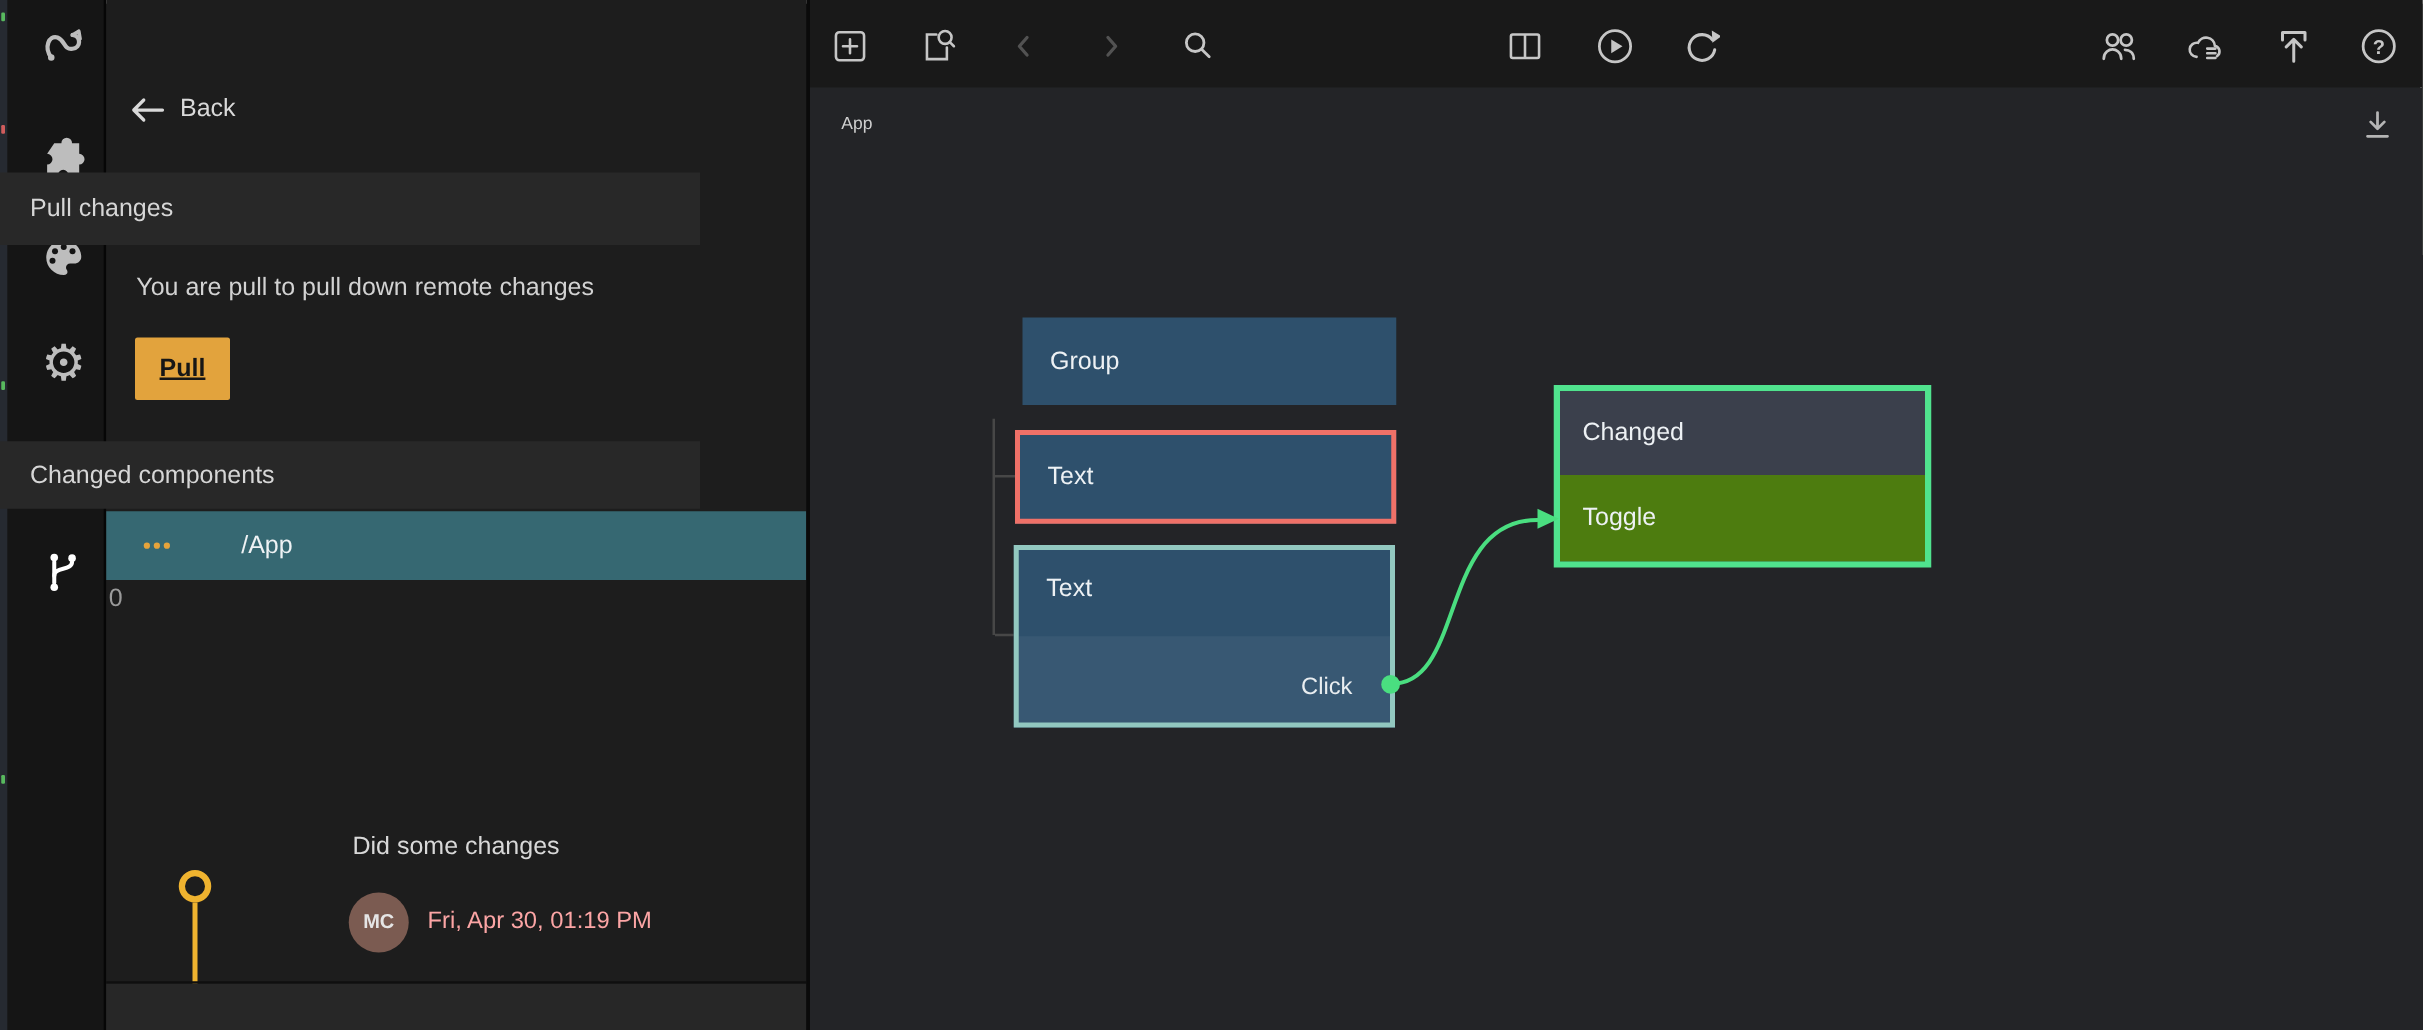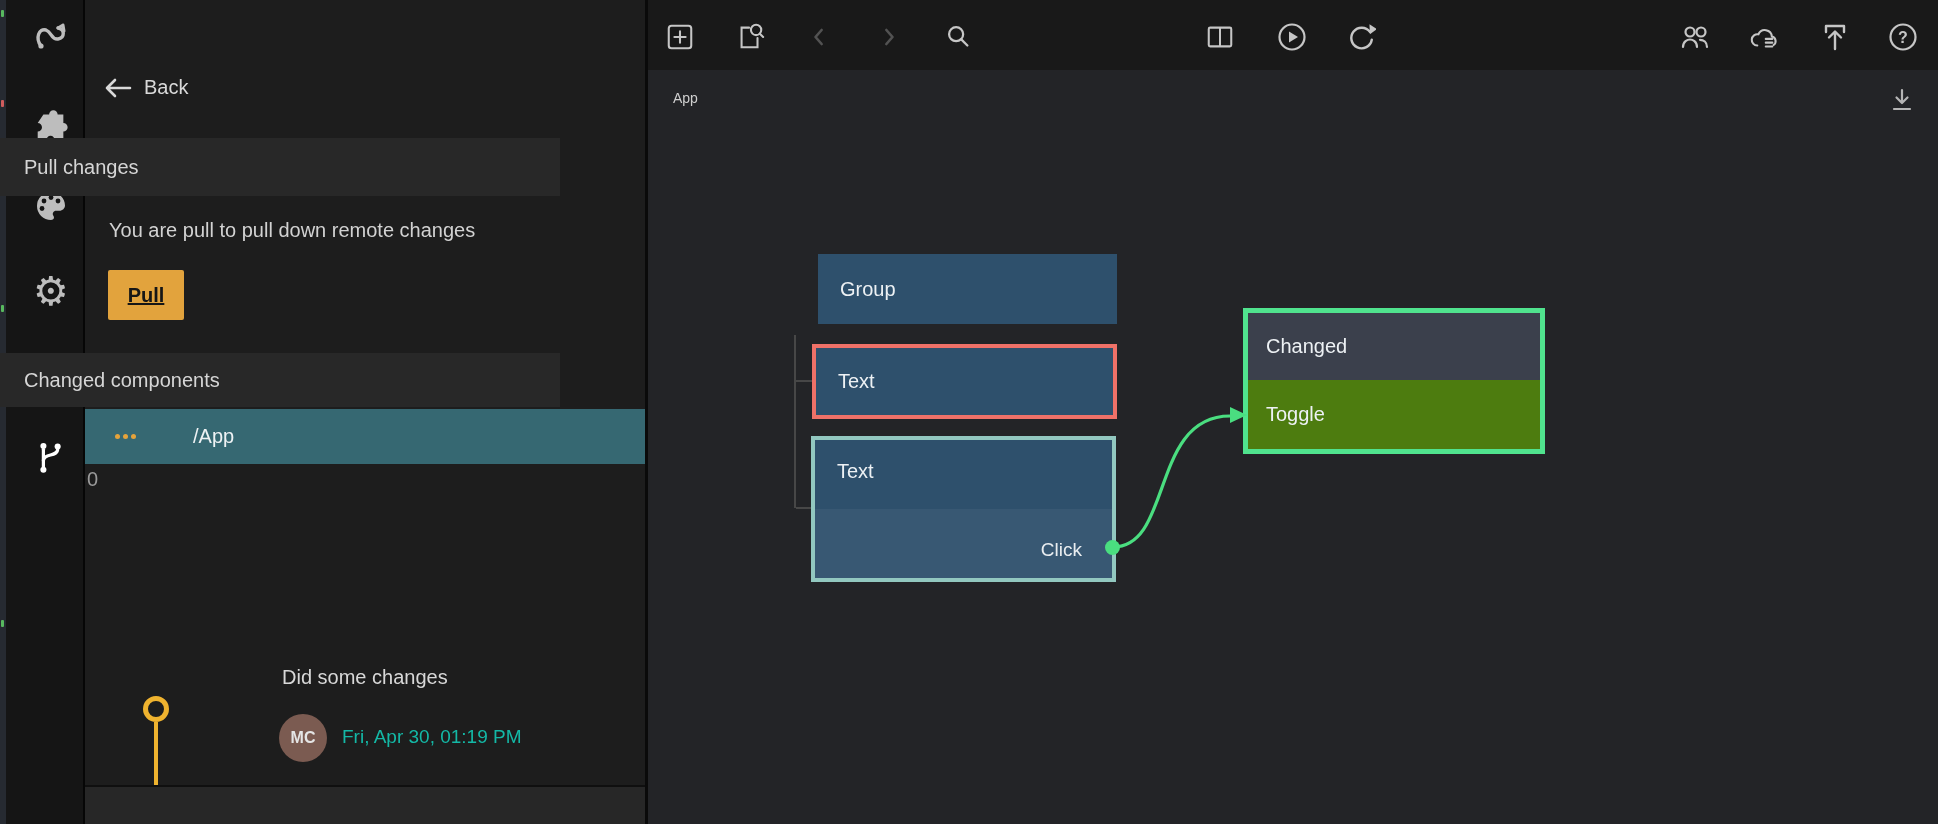--- a/index.html
+++ b/index.html
@@ -36,21 +36,21 @@
   .dot3 { display:flex; gap:3px; }
   .dot3 i { width:5px; height:5px; border-radius:50%; display:block; }
   #app-row .label { color:#eef2f4; font-size:20px;margin-left:44px; }
   #count-zero { left:87px; top:468px; color:#9a9a9a; font-size:20px; }
 
   
   #commit-msg { left:282px; top:666px; color:#d8d8d8; font-size:20px; }
   #avatar { left:279px; top:714px; width:48px; height:48px; border-radius:50%;
             display:flex; align-items:center; justify-content:center;
             color:#e5e5e5; font-size:16px; font-weight:bold; }
-  #commit-time { left:342px; top:726px; color:#14b8a6; font-size:19px; }
+  #commit-time { left:342px; top:726px; color:#fca5a5; font-size:19px; }
   #commit-circle { left:143px; top:696px; width:26px; height:26px; border-radius:50%;
                    border:5px solid #EFB32F; background:transparent; }
   #commit-line { left:154px; top:722px; width:4px; height:102px; }
   #panel-bottom-sep { left:85px; top:785px; width:560px; height:2px; background:#0f0f0f; }
   #panel-bottom-band { left:85px; top:787px; width:560px; height:37px; background:#272727; }
 
   
   #main-divider { left:645px; top:0; width:3px; height:824px; background:#0a0a0a; }
   #toolbar { left:648px; top:0; width:1290px; height:70px; background:#191919; }
   .tb-icon { position:absolute; top:21px; width:32px; height:32px;

